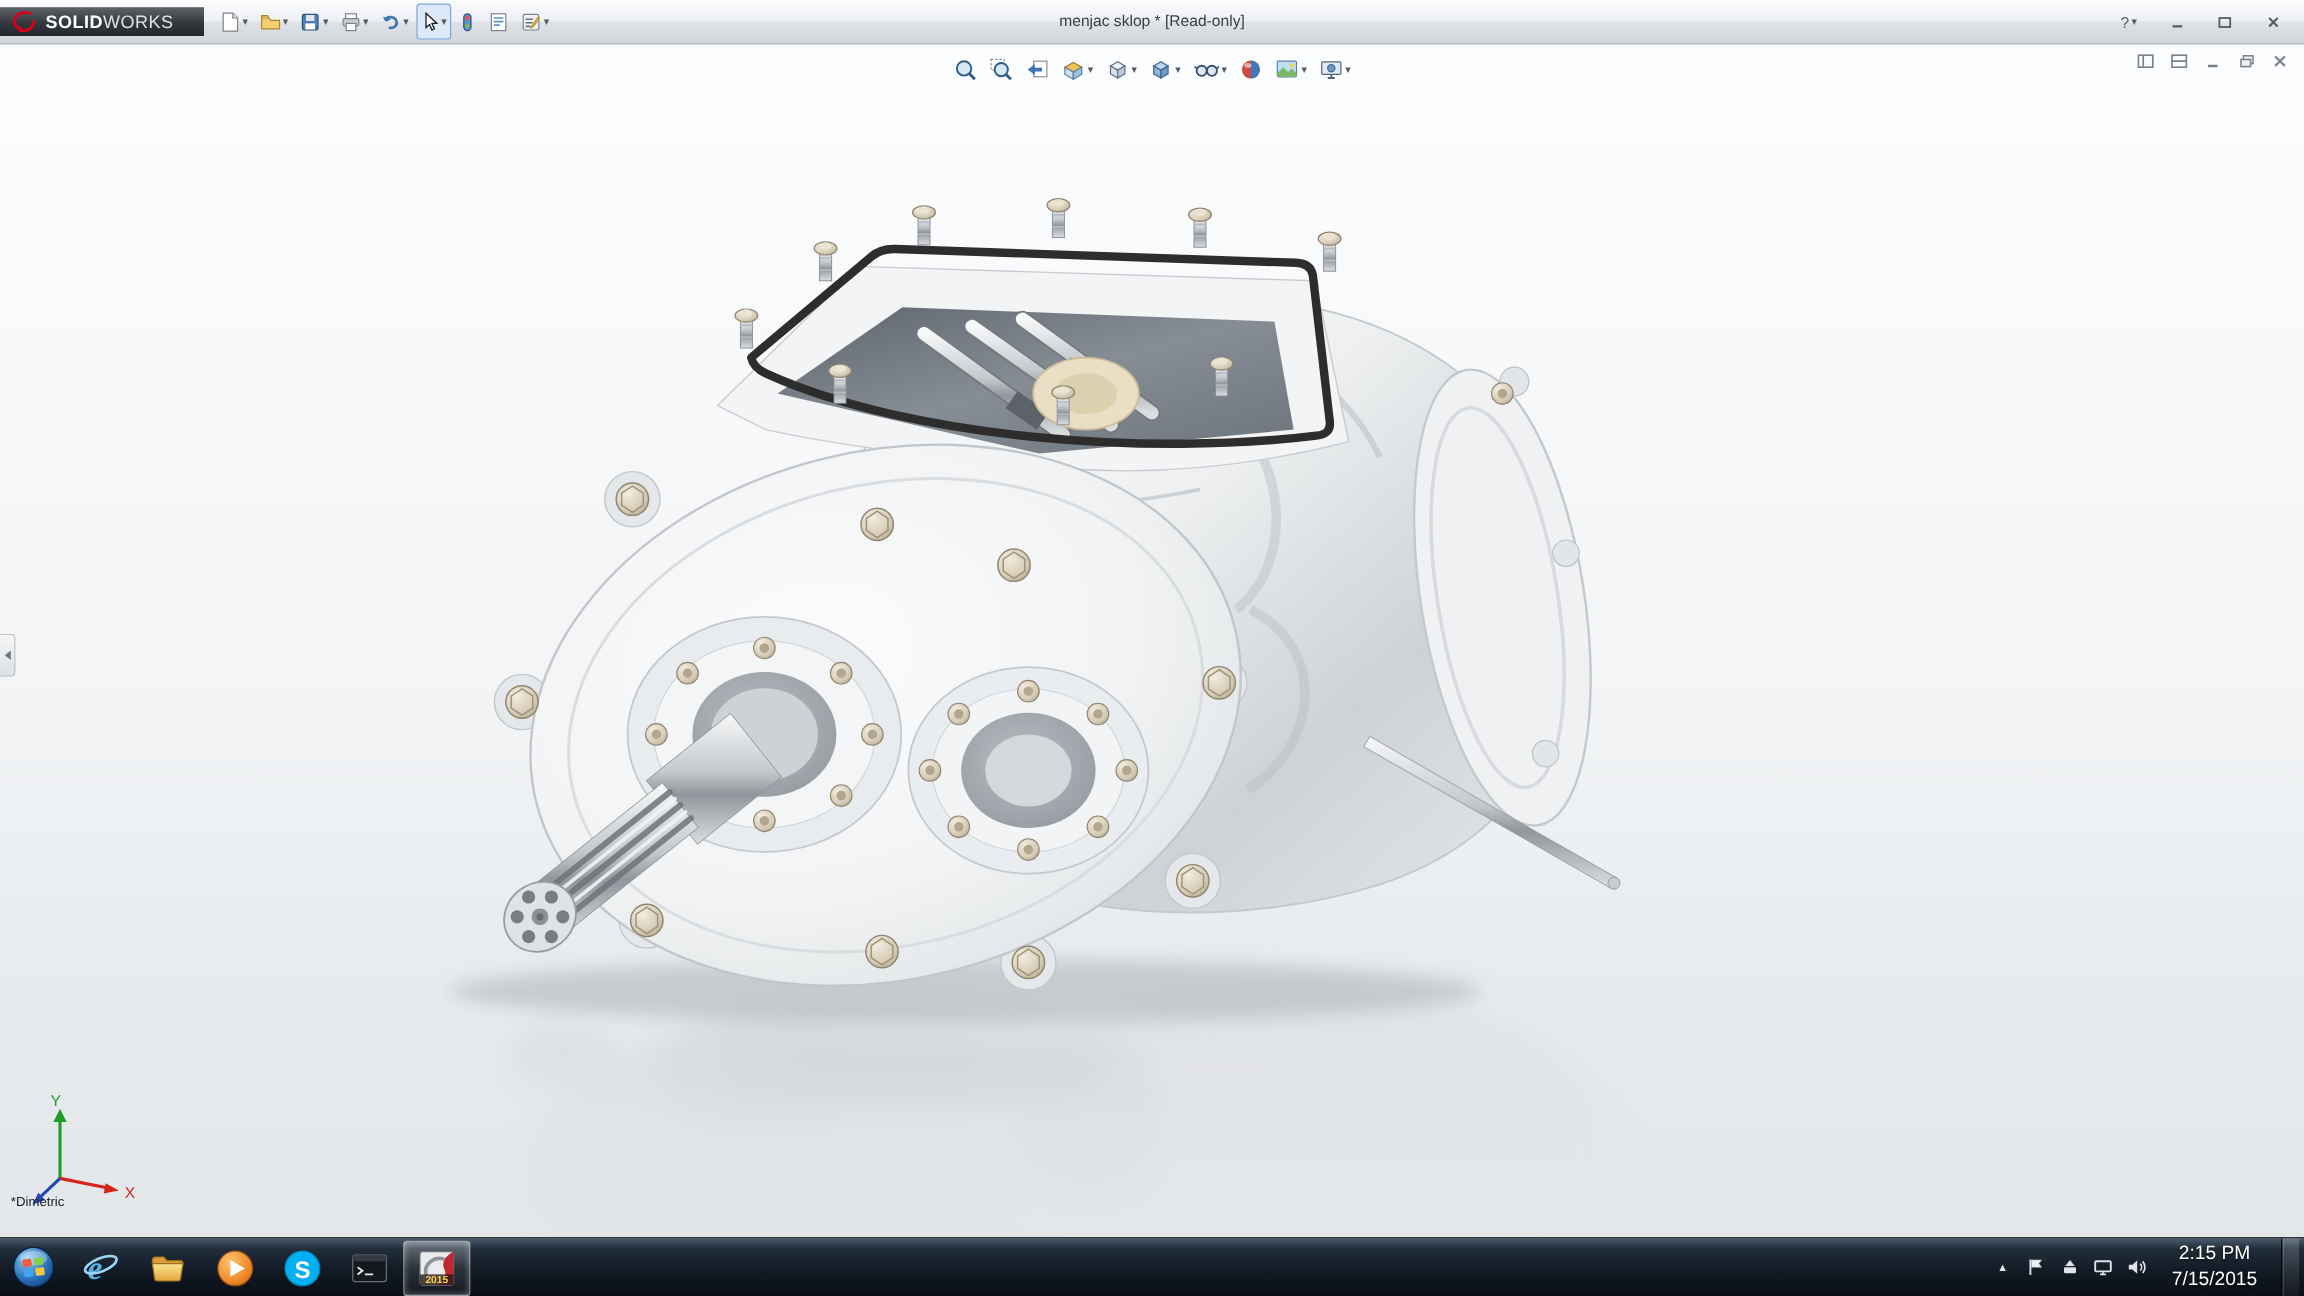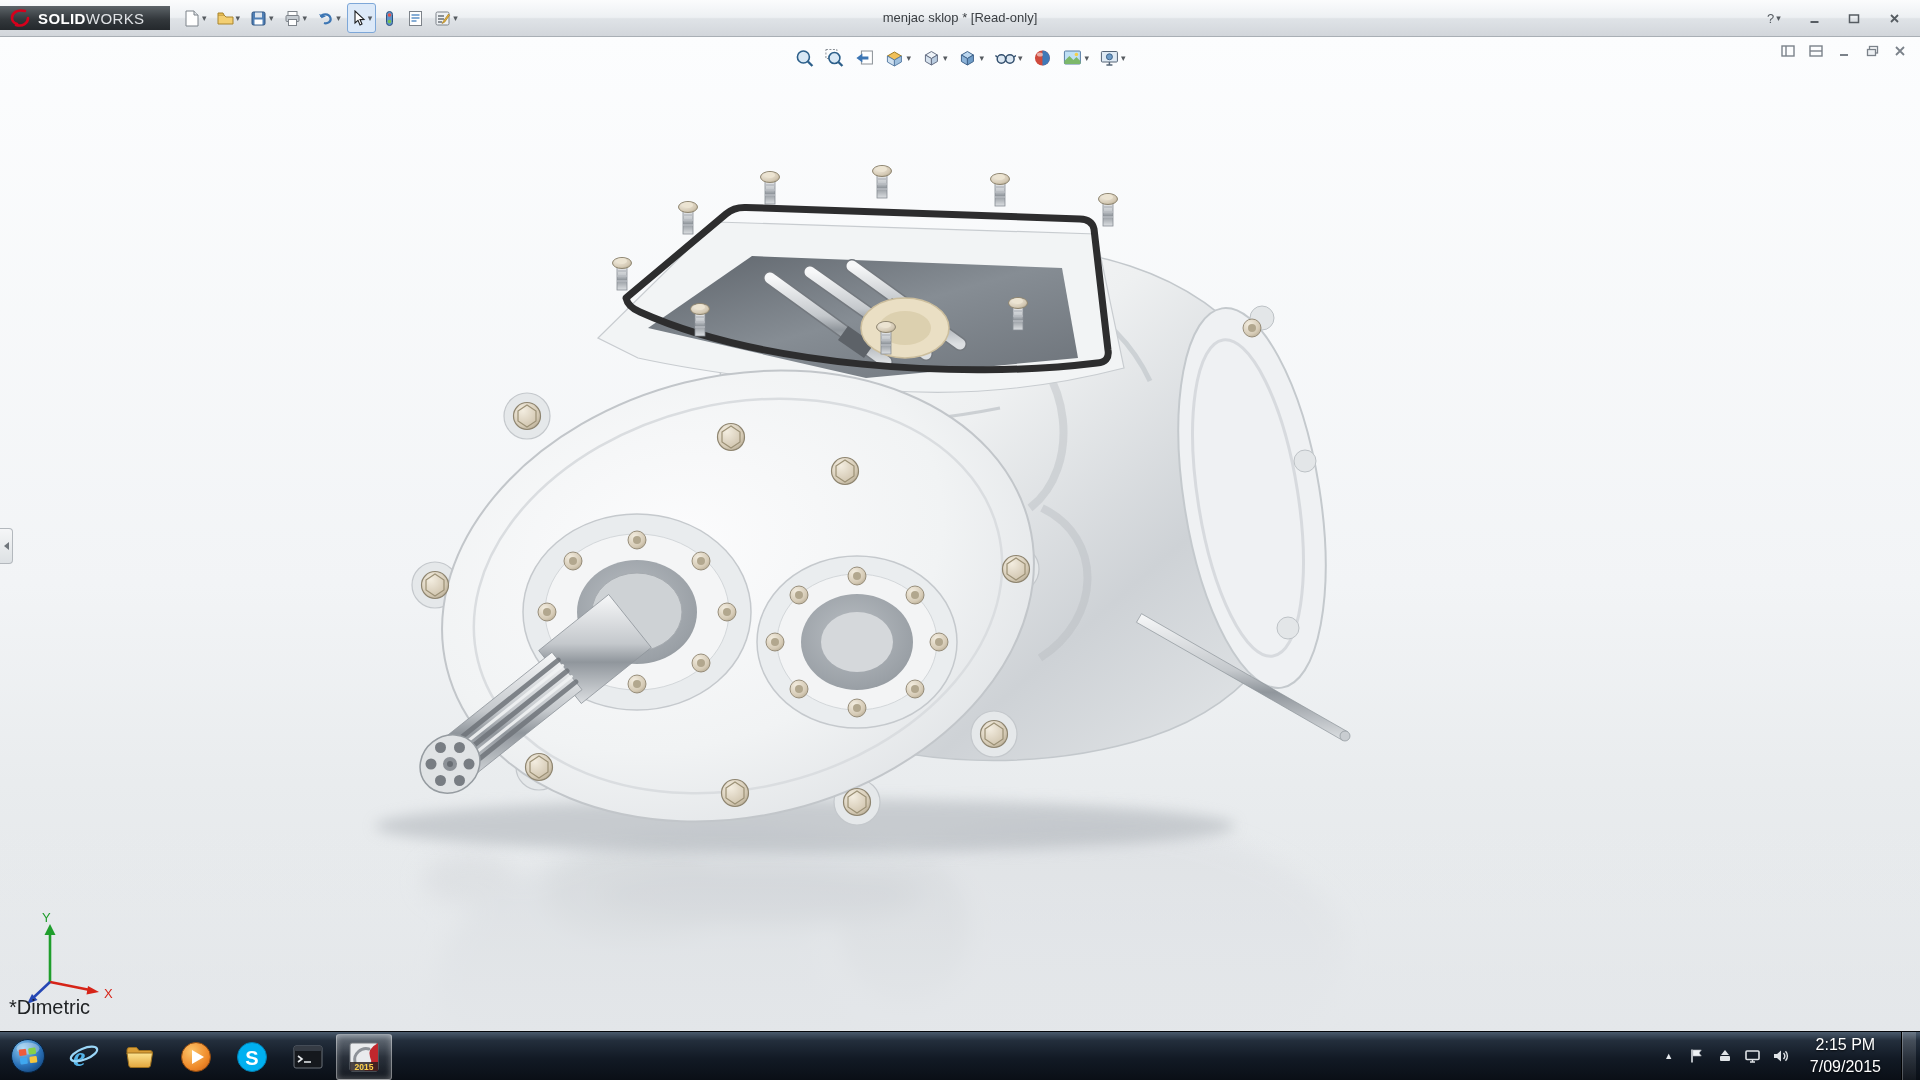--- a/index.html
+++ b/index.html
@@ -38,21 +38,21 @@
 
   .docctrls{position:absolute;top:6px;right:10px;display:flex;gap:8px;z-index:10}
   .dcb{width:20px;height:17px;display:flex;align-items:center;justify-content:center}
 
   .collapse-tab{position:absolute;left:0;top:492px;width:12px;height:34px;
     background:linear-gradient(#f5f6f7,#dde1e4);border:1px solid #b3b8bd;border-left:none;
     border-radius:0 4px 4px 0;display:flex;align-items:center;justify-content:center;z-index:10}
   .collapse-tab .arrow{width:0;height:0;border-top:4px solid transparent;
     border-bottom:4px solid transparent;border-right:5px solid #70767c}
 
-  .orientation-label{position:absolute;left:9px;top:960px;font-size:20px;color:#202325;z-index:9}
+  .orientation-label{position:absolute;left:9px;top:960px;font-size:11px;color:#202325;z-index:9}
   .triad{position:absolute;left:24px;top:876px;z-index:9}
 
   
   .taskbar{position:absolute;bottom:0;left:0;width:1920px;height:48px;z-index:50;
     background:linear-gradient(#4a5a6c,#232e3c 18%,#121a25 55%,#0a0f16);
     border-top:1px solid #05080c;display:flex;align-items:center}
   .tb-apps{display:flex;align-items:center;height:48px}
   .tb-item{width:54px;height:44px;margin-top:2px;display:flex;align-items:center;justify-content:center;
     border:1px solid transparent;border-radius:3px}
   .tb-item.active{background:linear-gradient(rgba(255,255,255,.30),rgba(255,255,255,.10) 50%,rgba(255,255,255,.04));
@@ -600,17 +600,17 @@
       </svg>
     </div>
     <div class="tray-icon">
       <svg width="17" height="16" viewBox="0 0 17 16">
         <path d="M2 6 h3 l4 -3.5 v11 l-4 -3.5 h-3 z" fill="#dfe3e7"></path>
         <path d="M11.5 5 a4.5 4.5 0 0 1 0 6 M13.5 3.2 a7 7 0 0 1 0 9.6" fill="none" stroke="#dfe3e7" stroke-width="1.4"></path>
       </svg>
     </div>
     <div class="clock">
       <div>2:15 PM</div>
-      <div>7/09/2015</div>
+      <div>7/15/2015</div>
     </div>
     <div class="show-desktop"></div>
   </div>
 </div>
 
 </body></html>

